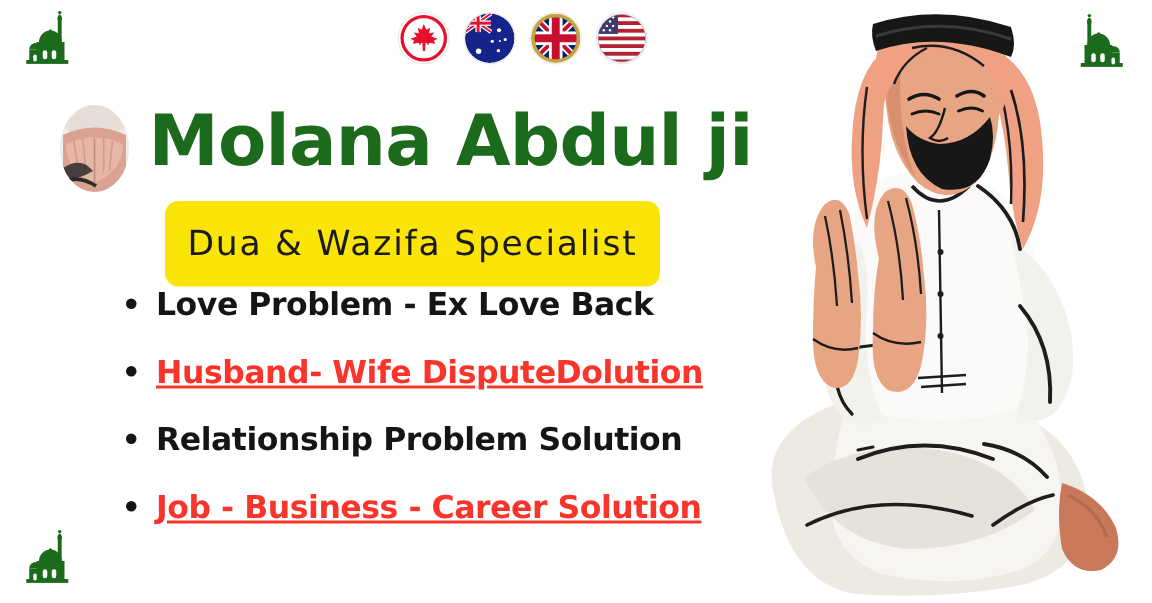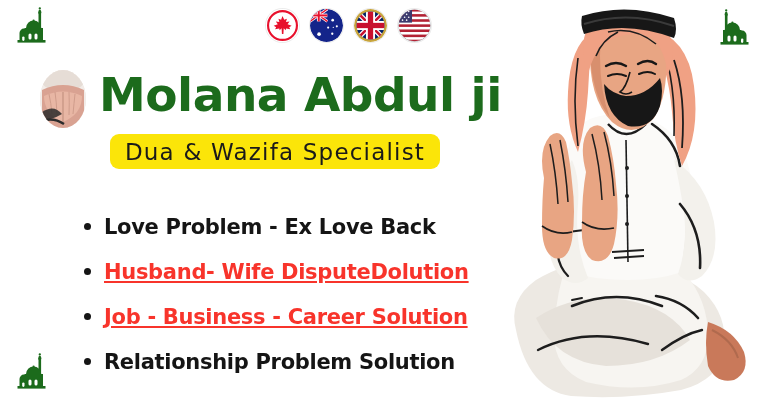--- a/index.html
+++ b/index.html
@@ -74,41 +74,41 @@
     color: #1c6b1c;
     white-space: nowrap;
   }
 
   
   #subtitle-pill {
     position: absolute;
     left: 110px;
     top: 134px;
     width: 330px;
-    height: 35px;
+    height: 57px;
     background: #fbe509;
     border-radius: 9px;
     display: flex;
     align-items: center;
     justify-content: center;
   }
   #subtitle-text {
     font-family: "DejaVu Sans", sans-serif;
     font-weight: 400;
     font-size: 23px;
     letter-spacing: 1.2px;
     color: #1a1a1a;
     white-space: nowrap;
   }
 
   
   #services {
     position: absolute;
     left: 84px;
-    top: 204px;
+    top: 180px;
     width: 420px;
     margin: 0;
     padding: 0;
     list-style: none;
   }
   .service-item {
     display: flex;
     align-items: center;
     height: 45px;
     font-family: "DejaVu Sans", sans-serif;
@@ -324,25 +324,25 @@
     <li class="service-item">
       <span class="service-bullet"></span>
       <span class="service-label dark">Love Problem - Ex Love Back</span>
     </li>
     <li class="service-item">
       <span class="service-bullet"></span>
       <span class="service-label accent">Husband- Wife DisputeDolution</span>
     </li>
     <li class="service-item">
       <span class="service-bullet"></span>
-      <span class="service-label accent">Job - Business - Career Solution</span>
+      <span class="service-label dark">Relationship Problem Solution</span>
     </li>
     <li class="service-item">
       <span class="service-bullet"></span>
-      <span class="service-label dark">Relationship Problem Solution</span>
+      <span class="service-label accent">Job - Business - Career Solution</span>
     </li>
   </ul>
 
   <div id="praying-man">
     <svg viewBox="0 0 292 402" xmlns="http://www.w3.org/2000/svg">
 
       <path d="M40 330 Q32 300 60 280 Q95 258 140 262 Q200 266 228 292 Q252 316 248 348 Q244 380 205 390 Q150 400 95 396 Q52 390 40 330 Z" fill="#ede9e3"></path>
       <path d="M95 250 Q80 290 78 330 Q76 368 110 382 Q160 394 205 380 Q232 368 232 336 Q232 300 208 272 Q170 242 130 242 Q108 242 95 250 Z" fill="#f7f5f1"></path>
 
       <path d="M60 318 Q100 292 150 300 Q196 308 214 340 Q180 366 130 366 Q80 362 60 318 Z" fill="#e6e1da"></path>

